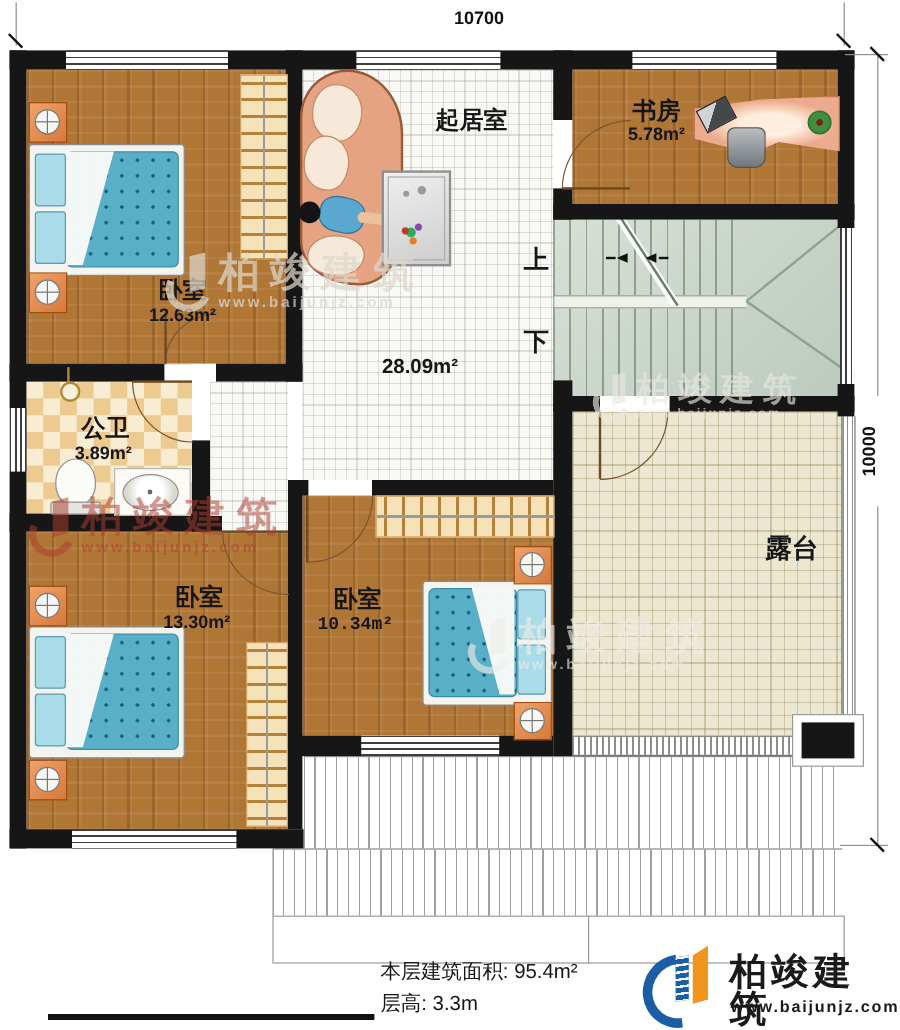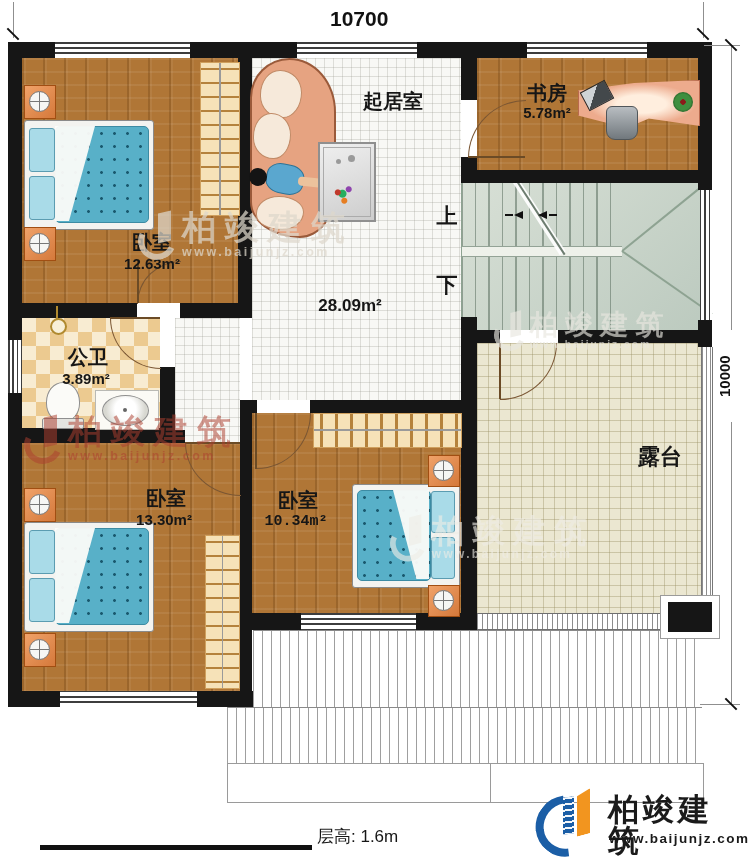--- a/index.html
+++ b/index.html
@@ -85,21 +85,21 @@
   .stem{position:absolute;background:#b08a30;}
   
   .room-label{position:absolute;transform:translate(-50%,-50%);font-weight:bold;text-align:center;white-space:nowrap;line-height:1;}
   .name{font-size:20px;}
   .area{font-size:15px;}
   .stair-label{position:absolute;transform:translate(-50%,-50%);font-weight:bold;font-size:21px;}
   .arrow-tri{position:absolute;width:0;height:0;border-top:4px solid transparent;border-bottom:4px solid transparent;border-right:9px solid #111;}
   .arrow-dash{position:absolute;height:2px;background:#111;}
   .breakline{position:absolute;transform:rotate(-33deg);transform-origin:top left;}
   
-  .dim-text{position:absolute;font-weight:bold;font-size:21px;color:#111;text-align:left;}
+  .dim-text{position:absolute;font-weight:bold;font-size:15px;color:#111;text-align:right;}
   .dim-text-v{position:absolute;font-weight:bold;font-size:15px;color:#111;writing-mode:vertical-rl;transform:rotate(180deg);background:#fff;text-align:center;}
   .tick{position:absolute;width:16px;height:2px;background:#111;transform:rotate(45deg);}
   .ext{position:absolute;background:#8f8f8f;}
   
   .wm{position:absolute;display:flex;align-items:center;gap:8px;pointer-events:none;}
   .wm-text{display:flex;flex-direction:column;}
   .wm-name{font-weight:bold;font-size:34px;letter-spacing:9px;line-height:1;}
   .wm-url{font-weight:bold;font-size:12.5px;letter-spacing:2.5px;line-height:1.4;}
   .wm-glyph{position:relative;width:36px;height:48px;flex:0 0 auto;}
   .wm-glyph::before{content:"";position:absolute;left:0;bottom:0;width:26px;height:26px;border-radius:50%;
@@ -321,21 +321,22 @@
   </div>
   <div class="wm" style="left:390px;top:514px;color:#efede6;opacity:.62;transform:scale(.95);transform-origin:left top;">
     <div class="wm-glyph"></div>
     <div class="wm-text">
         <span class="wm-name">柏竣建筑</span>
       <span class="wm-url">www.baijunjz.com</span>
       </div>
   </div>
 
   <div class="title-underline" style="left:40px;top:845px;width:272px;height:5px;"></div>
-  <div class="info-line" style="left:317px;top:828px;">层高: 1.6m</div>
+  <div class="info-line" style="left:317px;top:801px;">本层建筑面积: 95.4m²</div>
+  <div class="info-line" style="left:317px;top:828px;">层高: 3.3m</div>
 
   <div class="brand" style="left:536px;top:788px;width:210px;height:64px;">
     <div style="position:absolute;left:0;top:0;width:62px;height:60px;">
       <div class="bg-swoosh"></div>
       <div class="bg-bar-blue"></div>
       <div class="bg-bar-orange"></div>
     </div>
     <div class="brand-name" style="left:72px;top:6px;">柏竣建筑</div>
     <div class="brand-url" style="left:73px;top:43px;">www.baijunjz.com</div>
   </div>

